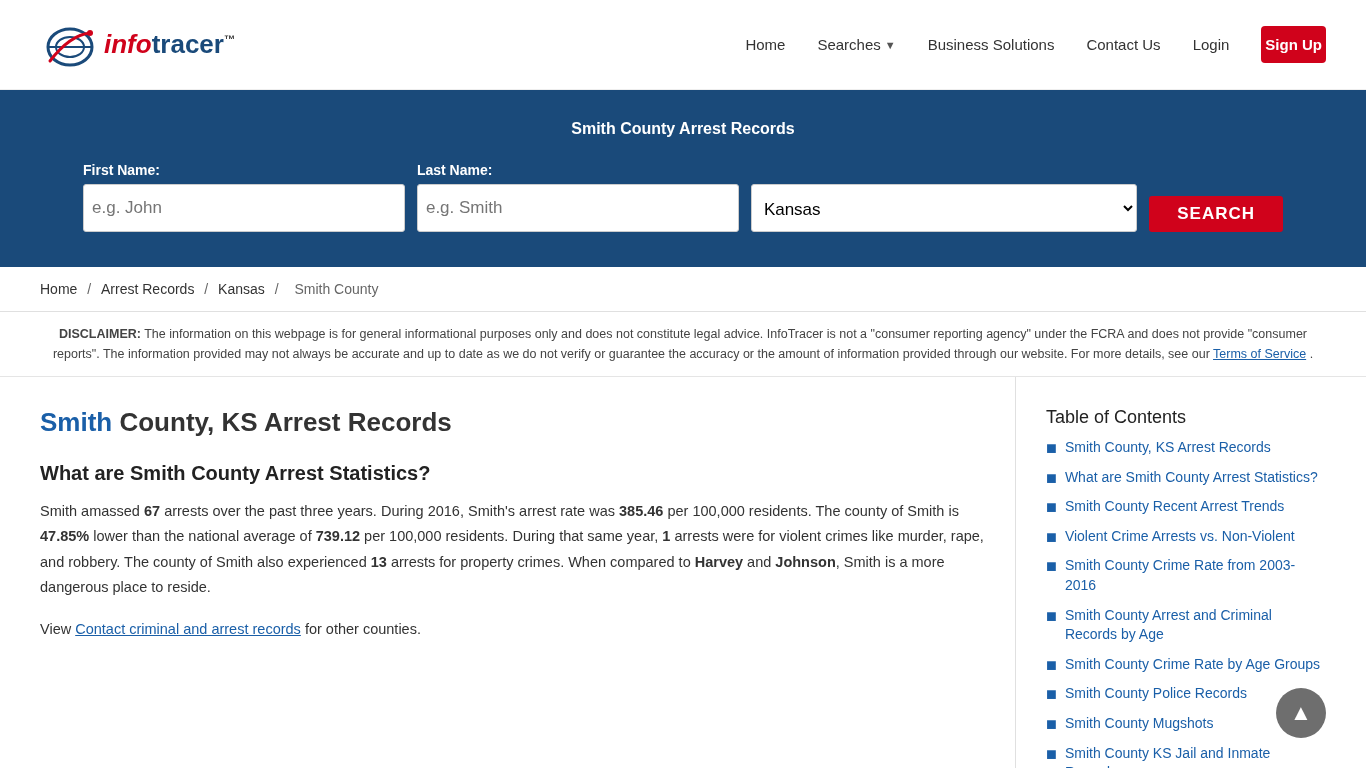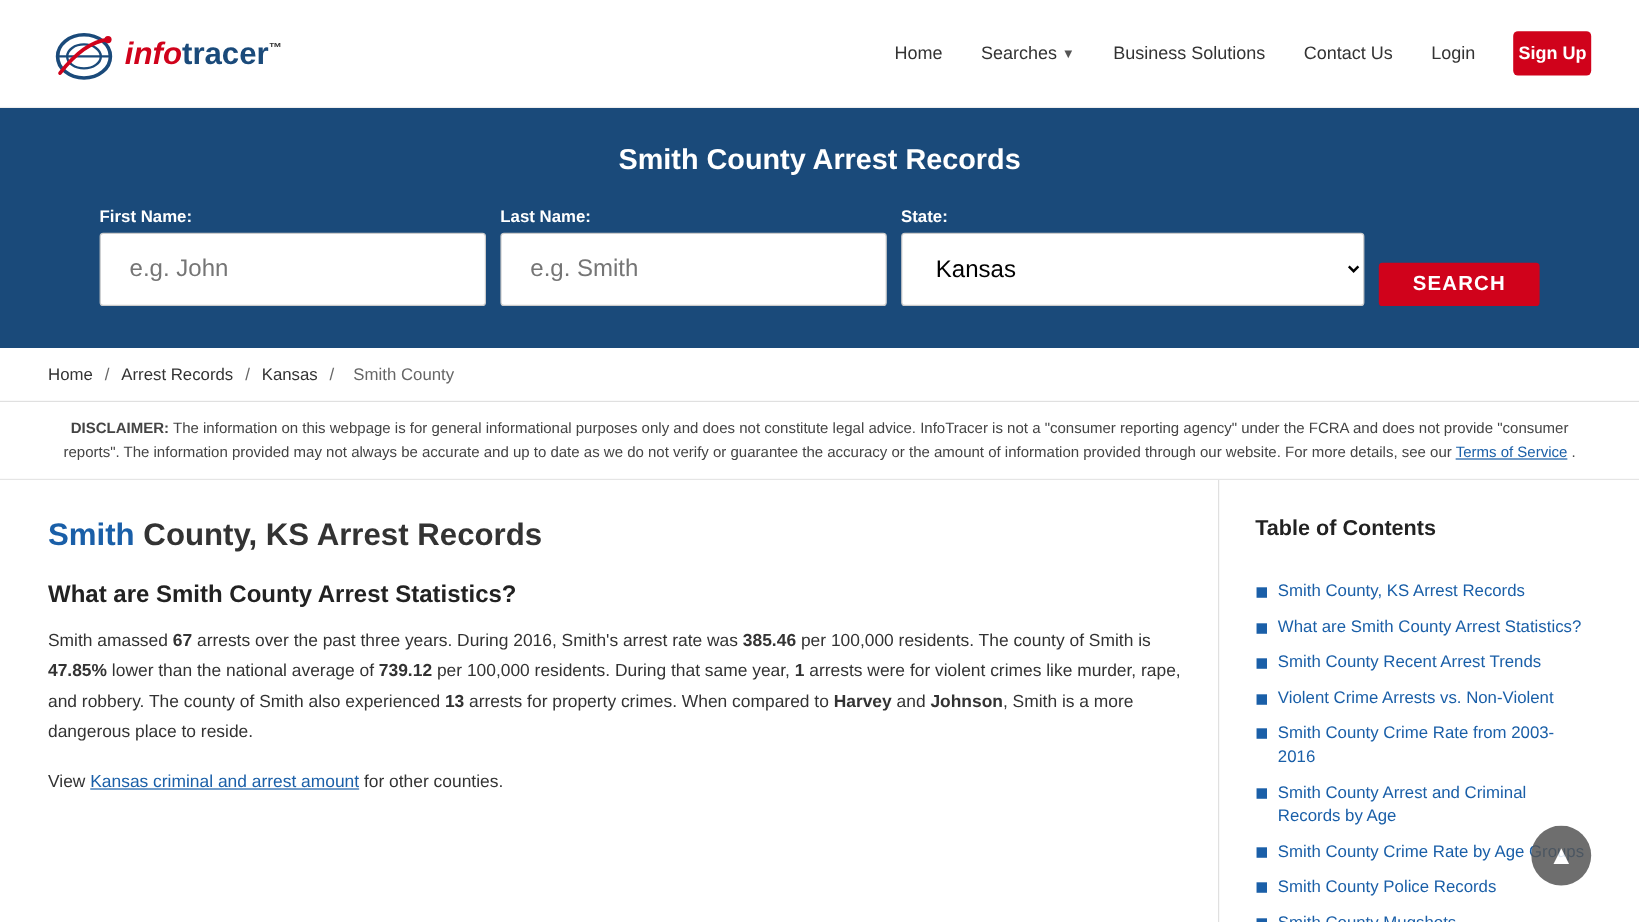--- a/index.html
+++ b/index.html
@@ -56,21 +56,21 @@
     }
 
     
     .hero {
       background: #1a4a7a;
       padding: 30px 40px 35px;
     }
     .hero-title {
       text-align: center;
       color: #fff;
-      font-size: 24px;
+      font-size: 16px;
       font-weight: bold;
       margin-bottom: 24px;
     }
     .search-form {
       display: flex;
       align-items: flex-end;
       gap: 12px;
       max-width: 1200px;
       margin: 0 auto;
     }
@@ -81,26 +81,26 @@
     }
     .form-group label {
       color: #fff;
       font-size: 14px;
       font-weight: 600;
     }
     .form-group.first-name { flex: 1; }
     .form-group.last-name { flex: 1; }
     .form-group.state { flex: 1.2; }
     .form-group input, .form-group select {
-      padding: 14px 24px;
-      font-size: 20px;
+      padding: 14px 8px;
+      font-size: 17px;
       border: 1px solid #ccc;
       border-radius: 3px;
       outline: none;
-      height: 61px;
+      height: 48px;
     }
     .form-group select {
       background: #fff;
       appearance: auto;
     }
     .btn-search {
       background: #d0021b;
       color: #fff;
       border: none;
       padding: 0 28px;
@@ -186,23 +186,23 @@
     
     .sidebar {
       width: 310px;
       padding: 30px 0 30px 30px;
     }
     .toc-box {
       background: #fff;
     }
     .toc-title {
       font-size: 18px;
-      font-weight: bold;
+      font-weight: normal;
       color: #222;
-      margin-bottom: 32px;
+      margin-bottom: 10px;
     }
     .toc-list {
       list-style: none;
       padding: 0;
     }
     .toc-list li {
       display: flex;
       align-items: flex-start;
       gap: 8px;
       margin-bottom: 10px;
@@ -279,21 +279,20 @@
   <div class="search-form">
     <div class="form-group first-name">
       <label>First Name:</label>
       <input type="text" placeholder="e.g. John" style="">
     </div>
     <div class="form-group last-name">
       <label>Last Name:</label>
       <input type="text" placeholder="e.g. Smith" style="">
     </div>
     <div class="form-group state">
-      <label>State:</label>
       <select>
         <option>Kansas</option>
         <option>Alabama</option>
         <option>Alaska</option>
         <option>Arizona</option>
         <option>California</option>
         <option>Colorado</option>
         <option>Florida</option>
         <option>Georgia</option>
         <option>Illinois</option>
@@ -329,21 +328,21 @@
       <span class="highlight">Smith</span><span> County, KS Arrest Records</span>
     </h1>
 
     <h2>What are Smith County Arrest Statistics?</h2>
 
     <p>
       <span>Smith amassed </span><strong>67</strong><span> arrests over the past three years. During 2016, Smith's arrest rate was </span><strong>385.46</strong><span> per 100,000 residents. The county of Smith is </span><strong>47.85%</strong><span> lower than the national average of </span><strong>739.12</strong><span> per 100,000 residents. During that same year, </span><strong>1</strong><span> arrests were for violent crimes like murder, rape, and robbery. The county of Smith also experienced </span><strong>13</strong><span> arrests for property crimes. When compared to </span><strong>Harvey</strong><span> and </span><strong>Johnson</strong><span>, Smith is a more dangerous place to reside.</span>
     </p>
 
     <p class="view-link">
-      <span>View </span><a href="#">Kansas criminal and arrest amount</a><span> for other counties.</span>
+      <span>View </span><a href="#">Contact criminal and arrest records</a><span> for other counties.</span>
     </p>
   </article>
 
   <aside class="sidebar">
     <div class="toc-box">
       <h3 class="toc-title">Table of Contents</h3>
       <ul class="toc-list" id="toc-list">
       <li>
       <span class="toc-bullet">■</span>
       <a href="#">Smith County, KS Arrest Records</a>

